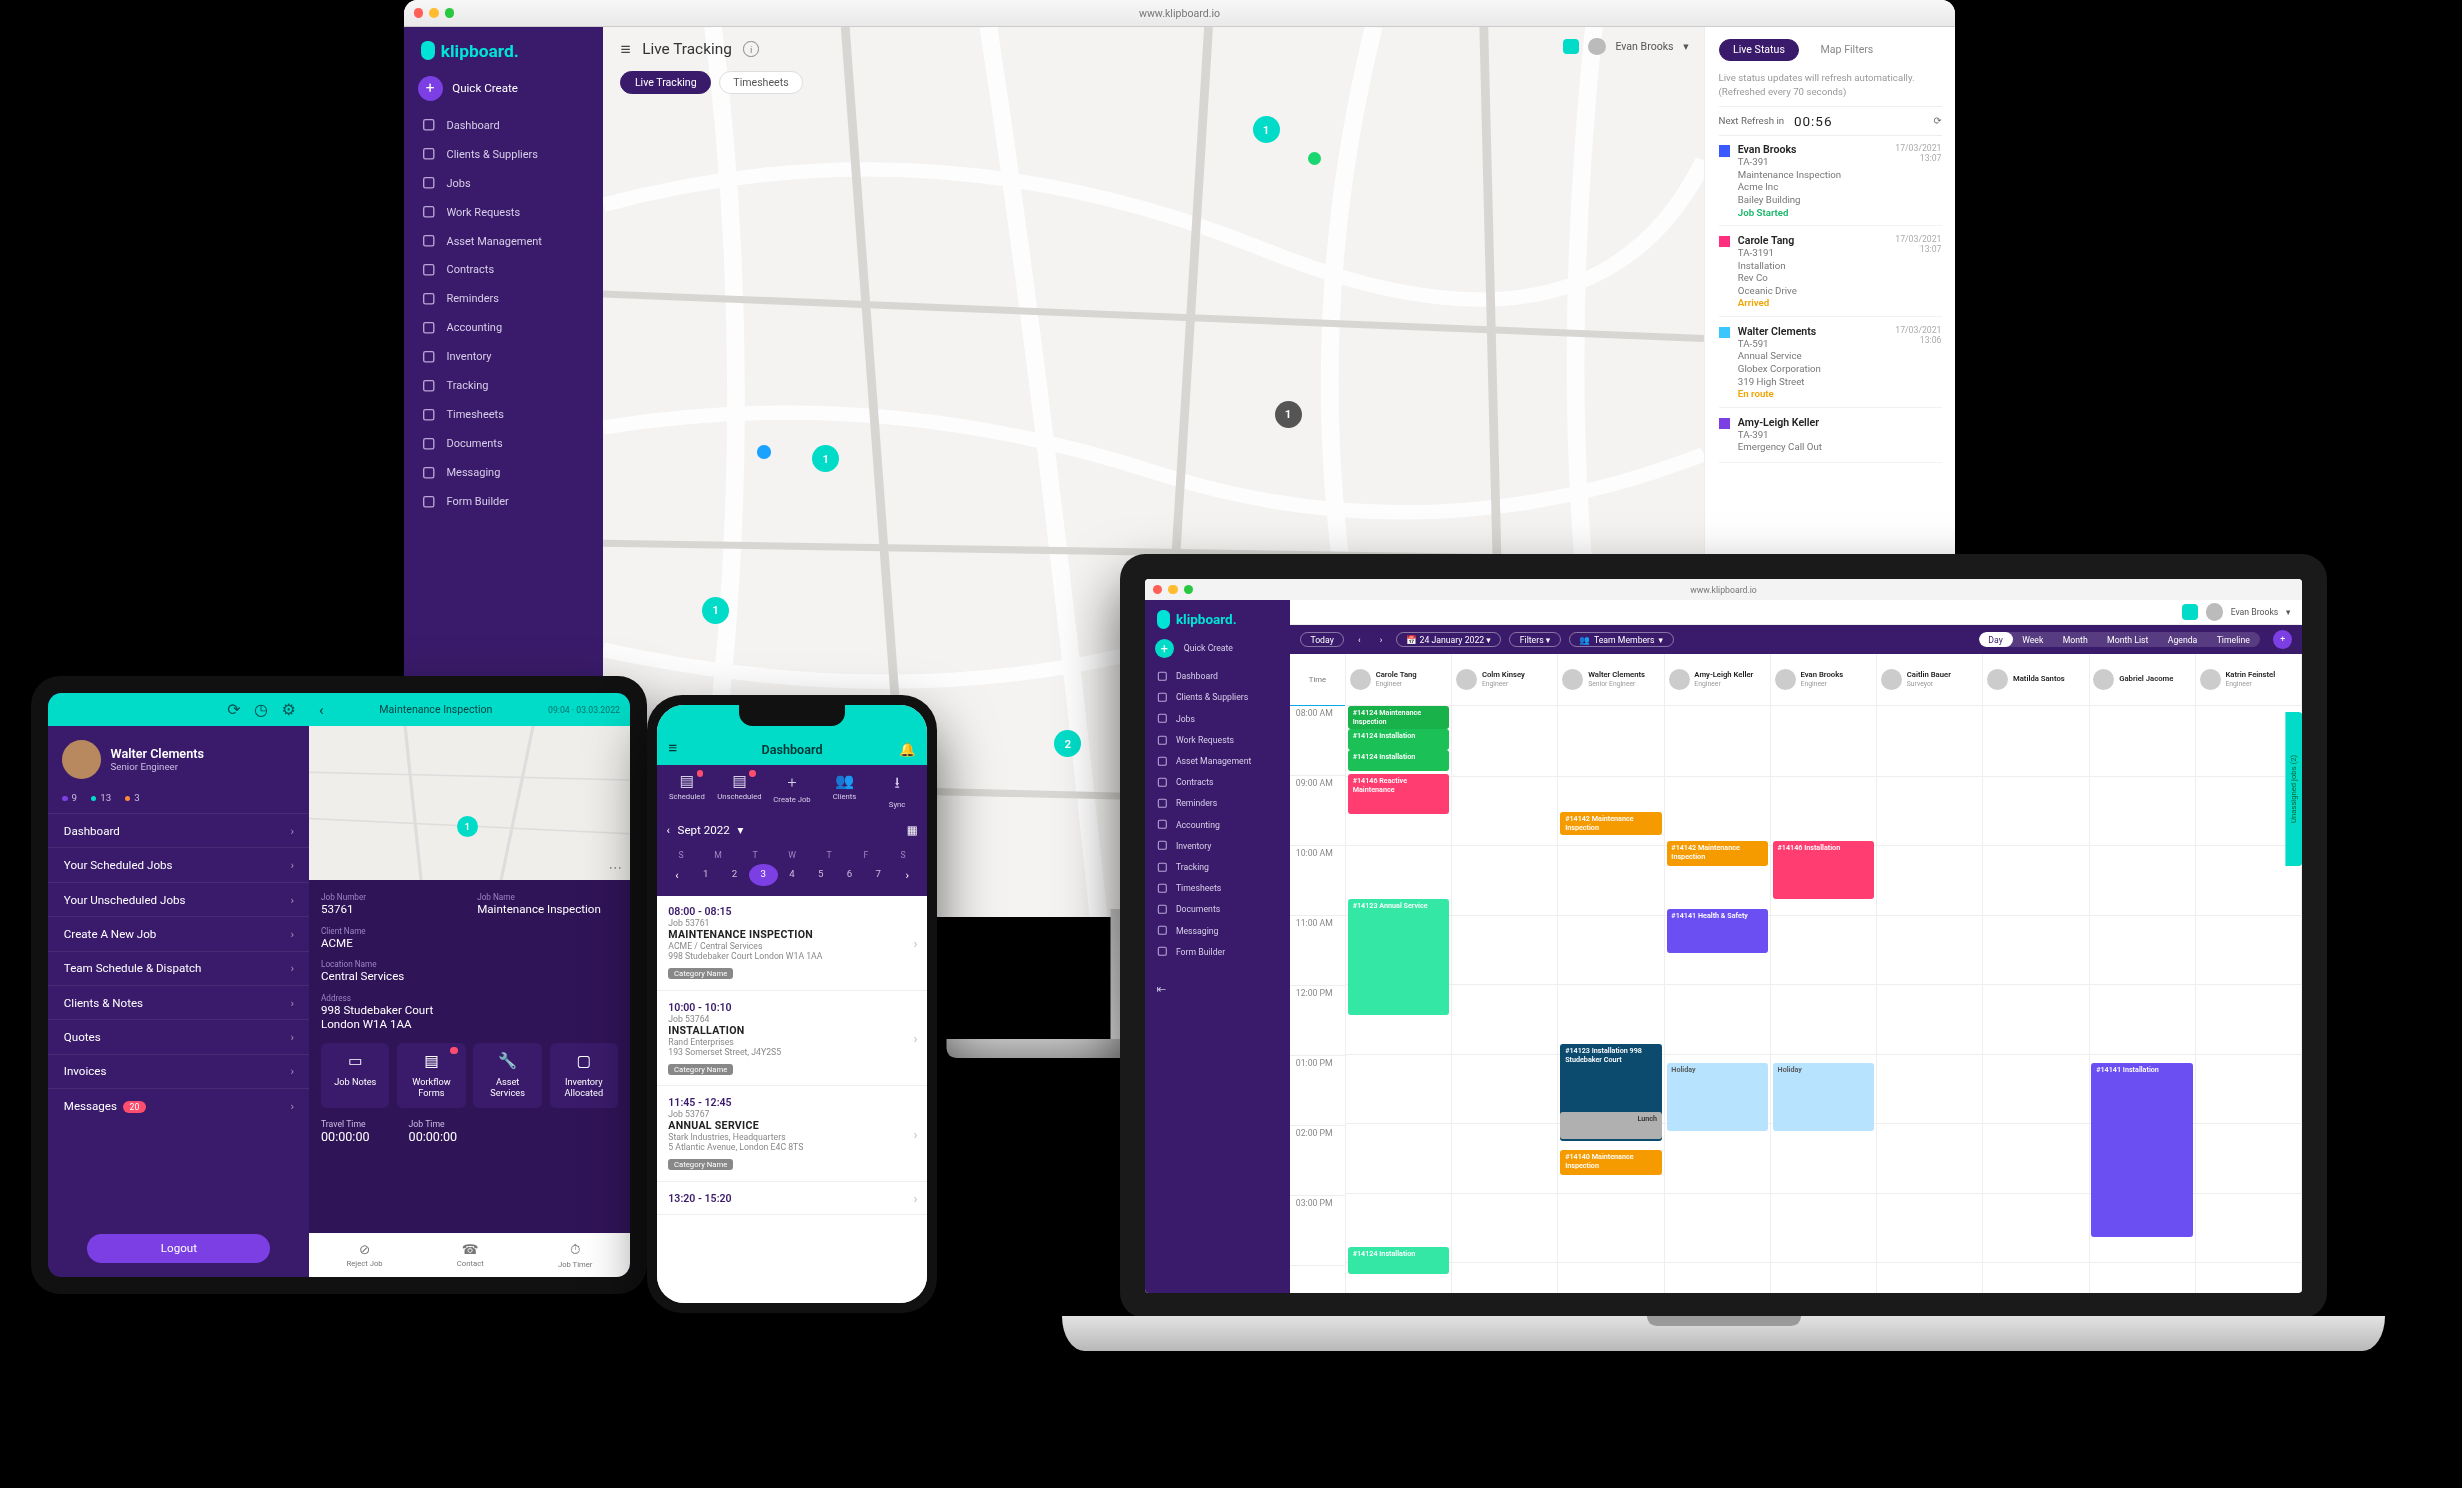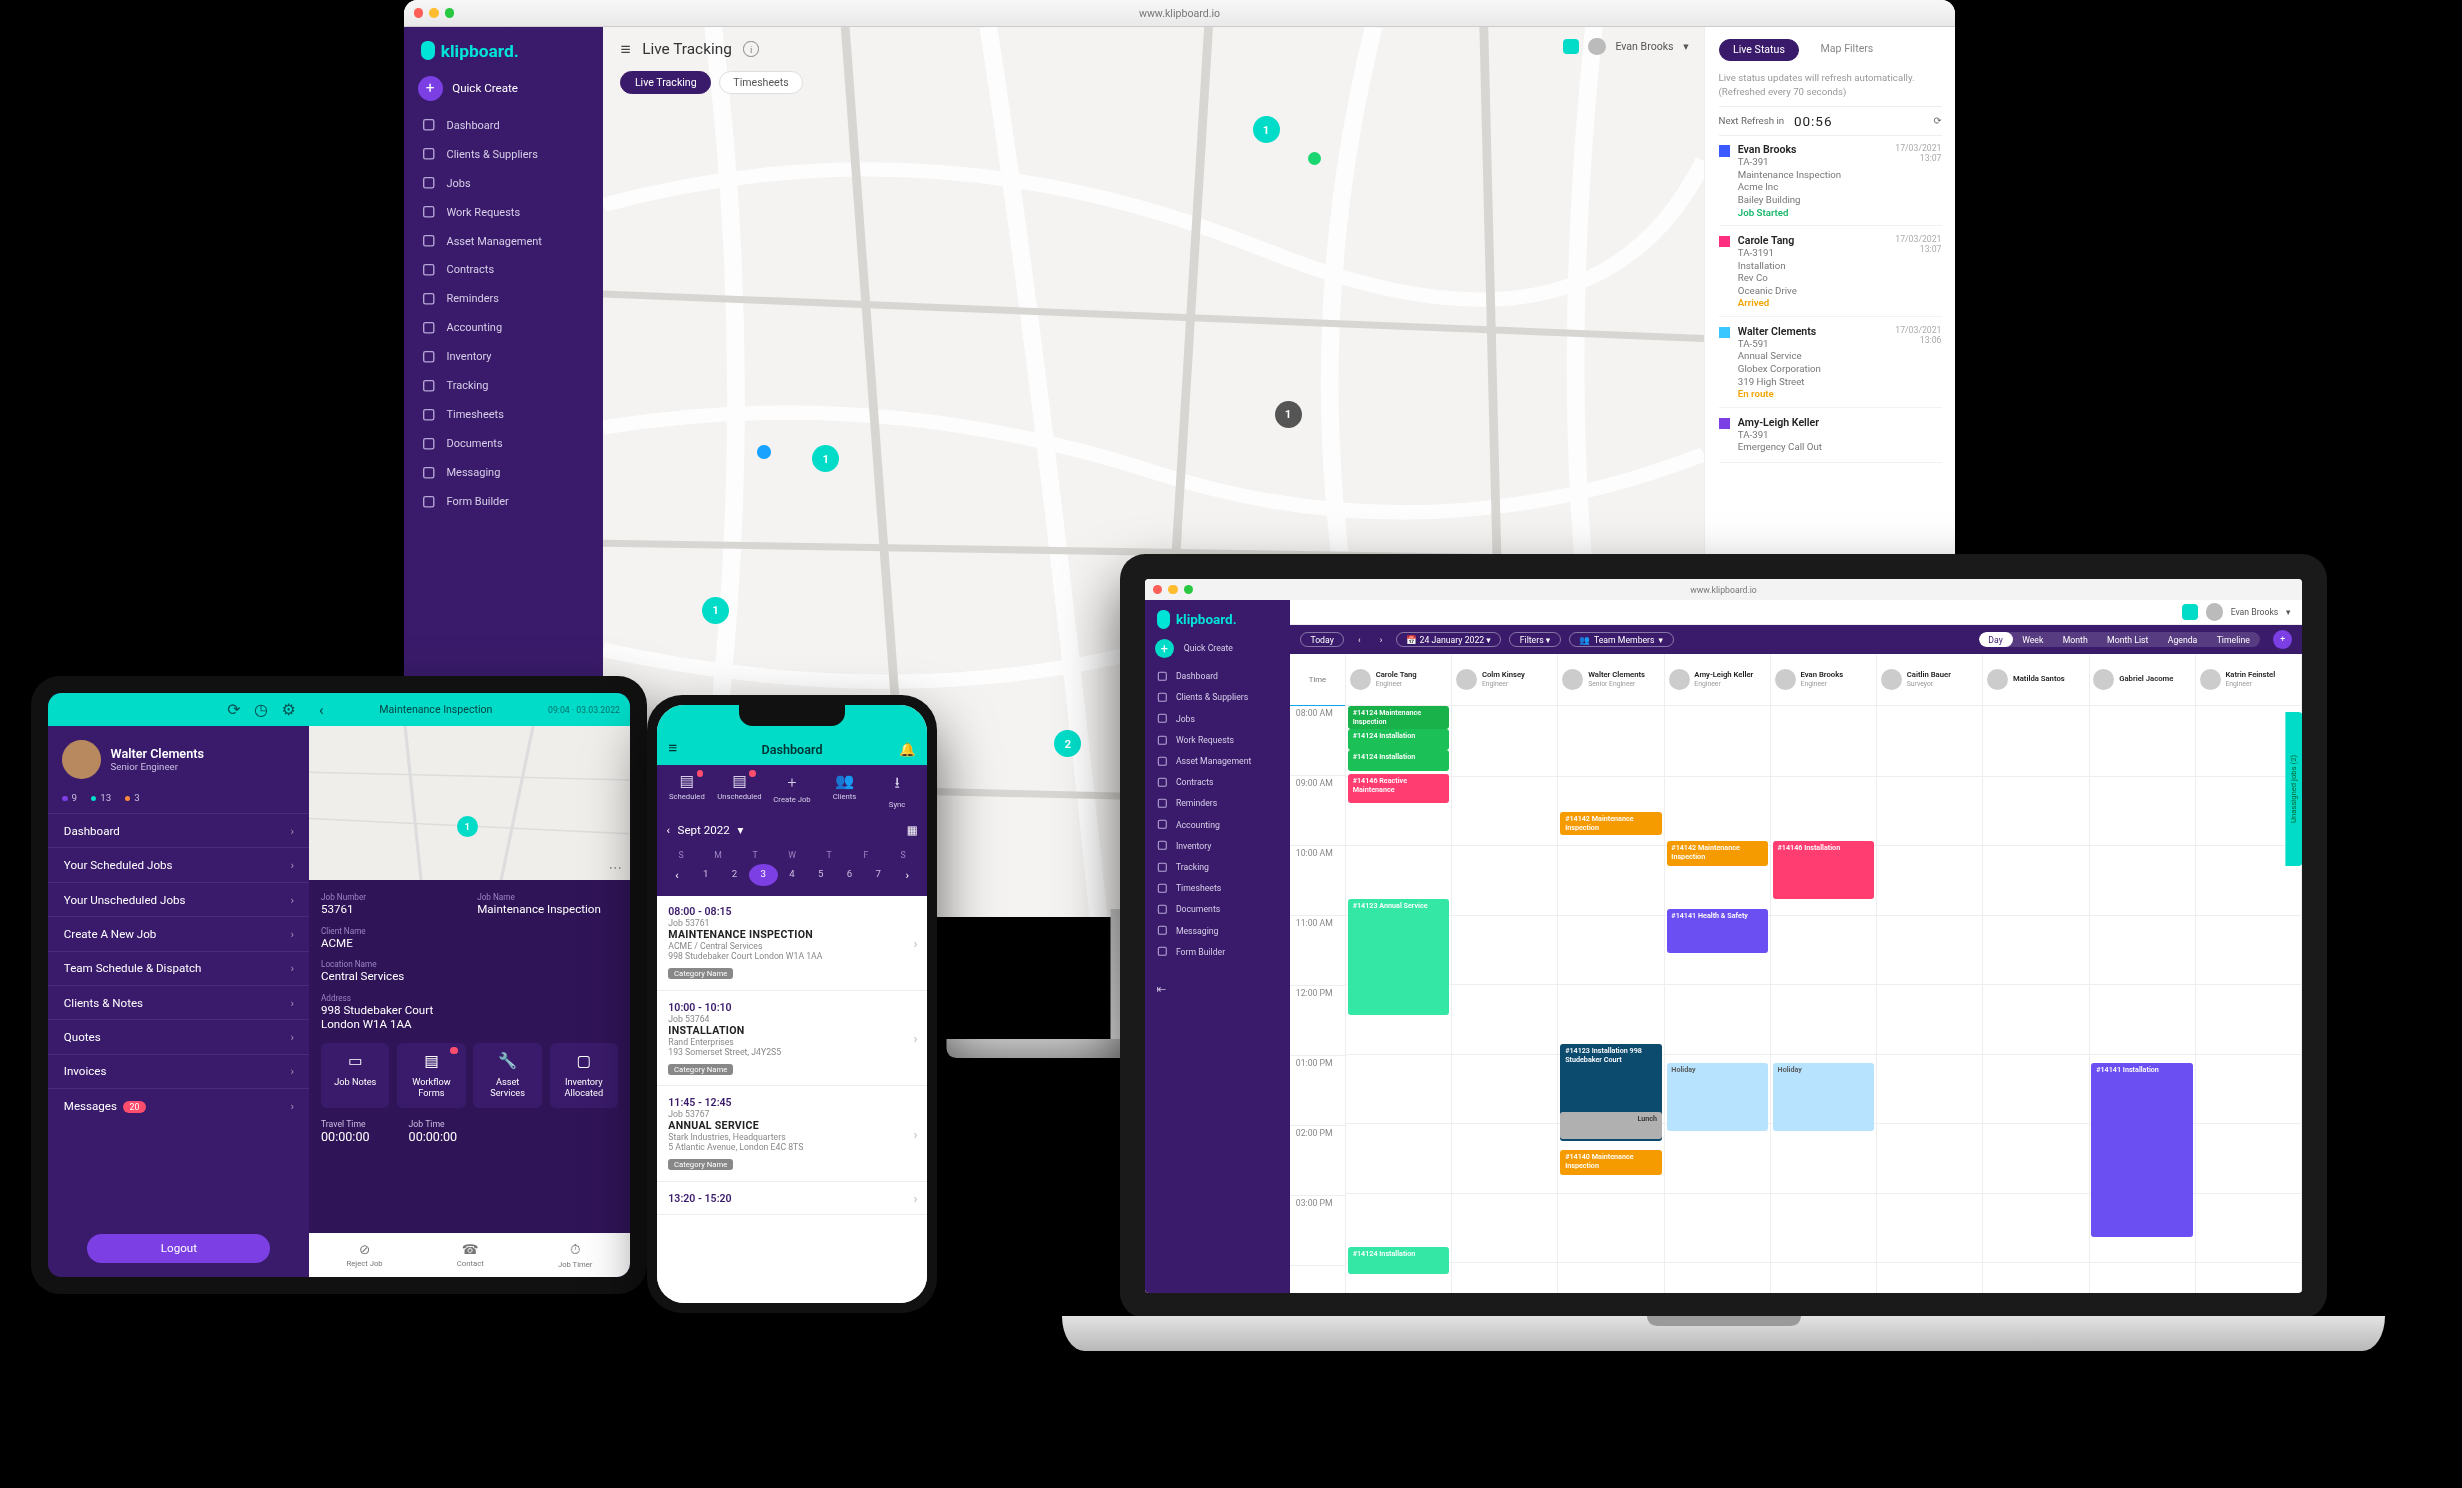--- a/index.html
+++ b/index.html
@@ -45,21 +45,21 @@
   .map-pin{position:absolute;width:27px;height:27px;border-radius:50%;background:#00dcc8;color:#fff;display:flex;align-items:center;justify-content:center;font-size:11.6px;font-weight:600;border:3.9px solid rgba(0,220,200,.35);}
   .map-pin.dark{background:#555;border-color:rgba(85,85,85,.35);}
   .map-dot{position:absolute;width:13.5px;height:13.5px;border-radius:50%;background:#19a3ff;border:4.8px solid rgba(25,163,255,.3);}
   .map-dot.grn{background:#1ad672;border-color:rgba(26,214,114,.3);}
 
   .topbar{position:absolute;right:0;top:0;height:39px;display:flex;align-items:center;gap:9.7px;padding:0 15.4px;font-size:10.6px;color:#555;}
   .avatar-sm{width:17.4px;height:17.4px;border-radius:50%;background:#bbb;}
   .badge-teal{width:15.4px;height:15.4px;border-radius:3.9px;background:#00dcc8;}
 
   .side-panel{width:251px;background:#fff;border-left:1px solid #eee;padding:11.6px 13.5px;font-size:10.6px;color:#555;overflow:hidden;}
-  .sp-tabs{display:flex;gap:7.7px;margin-bottom:9.7px;}
+  .sp-tabs{display:flex;gap:7.7px;margin-bottom:9.7px;align-items:center;}
   .sp-info{font-size:9.7px;color:#999;margin-bottom:7.7px;line-height:1.4;}
   .refresh-row{display:flex;align-items:center;gap:9.7px;font-size:9.7px;color:#666;border-top:1px solid #eee;border-bottom:1px solid #eee;padding:5.8px 0;}
   .refresh-row .t{font-size:13.5px;color:#222;letter-spacing:1px;}
   .refresh-ic{margin-left:auto;}
   .status-item{display:flex;gap:7.7px;padding:7.7px 0;border-bottom:1px solid #f2f2f2;}
   .sq{width:11.6px;height:11.6px;margin-top:1.9px;}
   .si-body{flex:1;}
   .si-body .nm{font-weight:600;color:#222;font-size:10.6px;}
   .si-body .ln{font-size:9.7px;color:#777;line-height:1.3;}
   .si-body .st{font-size:9.7px;font-weight:600;}
@@ -632,21 +632,21 @@
                     <div class="hline" style="top:556px"></div>
                     <div class="evt" style="top: 0px; height: 23px; background: rgb(25, 178, 74);">
                       <div class="et">#14124 Maintenance Inspection</div>
                     </div>
                     <div class="evt" style="top: 23px; height: 21px; background: rgb(27, 192, 87);">
                       <div class="et">#14124 Installation</div>
                     </div>
                     <div class="evt" style="top: 44px; height: 21px; background: rgb(27, 192, 87);">
                       <div class="et">#14124 Installation</div>
                     </div>
-                    <div class="evt" style="top: 68px; height: 29px; background: rgb(255, 61, 113);">
+                    <div class="evt" style="top: 68px; height: 40px; background: rgb(255, 61, 113);">
                       <div class="et">#14146 Reactive Maintenance</div>
                     </div>
                     <div class="evt" style="top: 193px; height: 116px; background: rgb(52, 231, 165);">
                       <div class="et">#14123 Annual Service</div>
                     </div>
                     <div class="evt" style="top: 541px; height: 27px; background: rgb(52, 231, 165);">
                       <div class="et">#14124 Installation</div>
                     </div>
                   </div>
                 </div>

